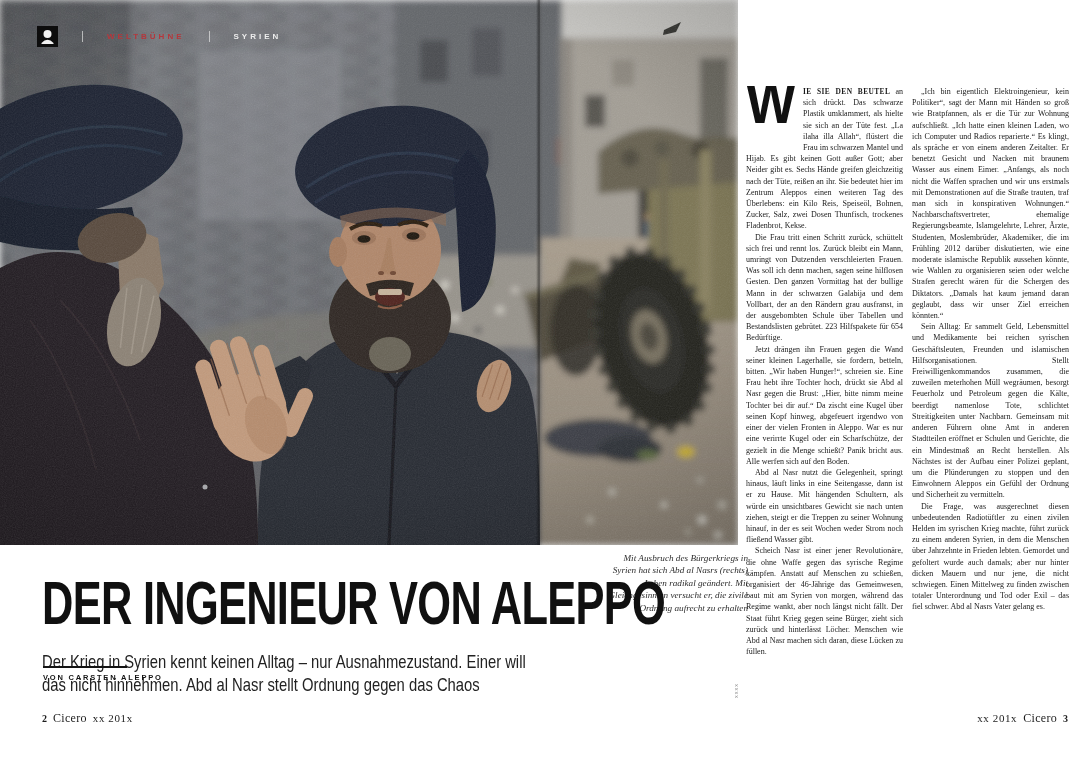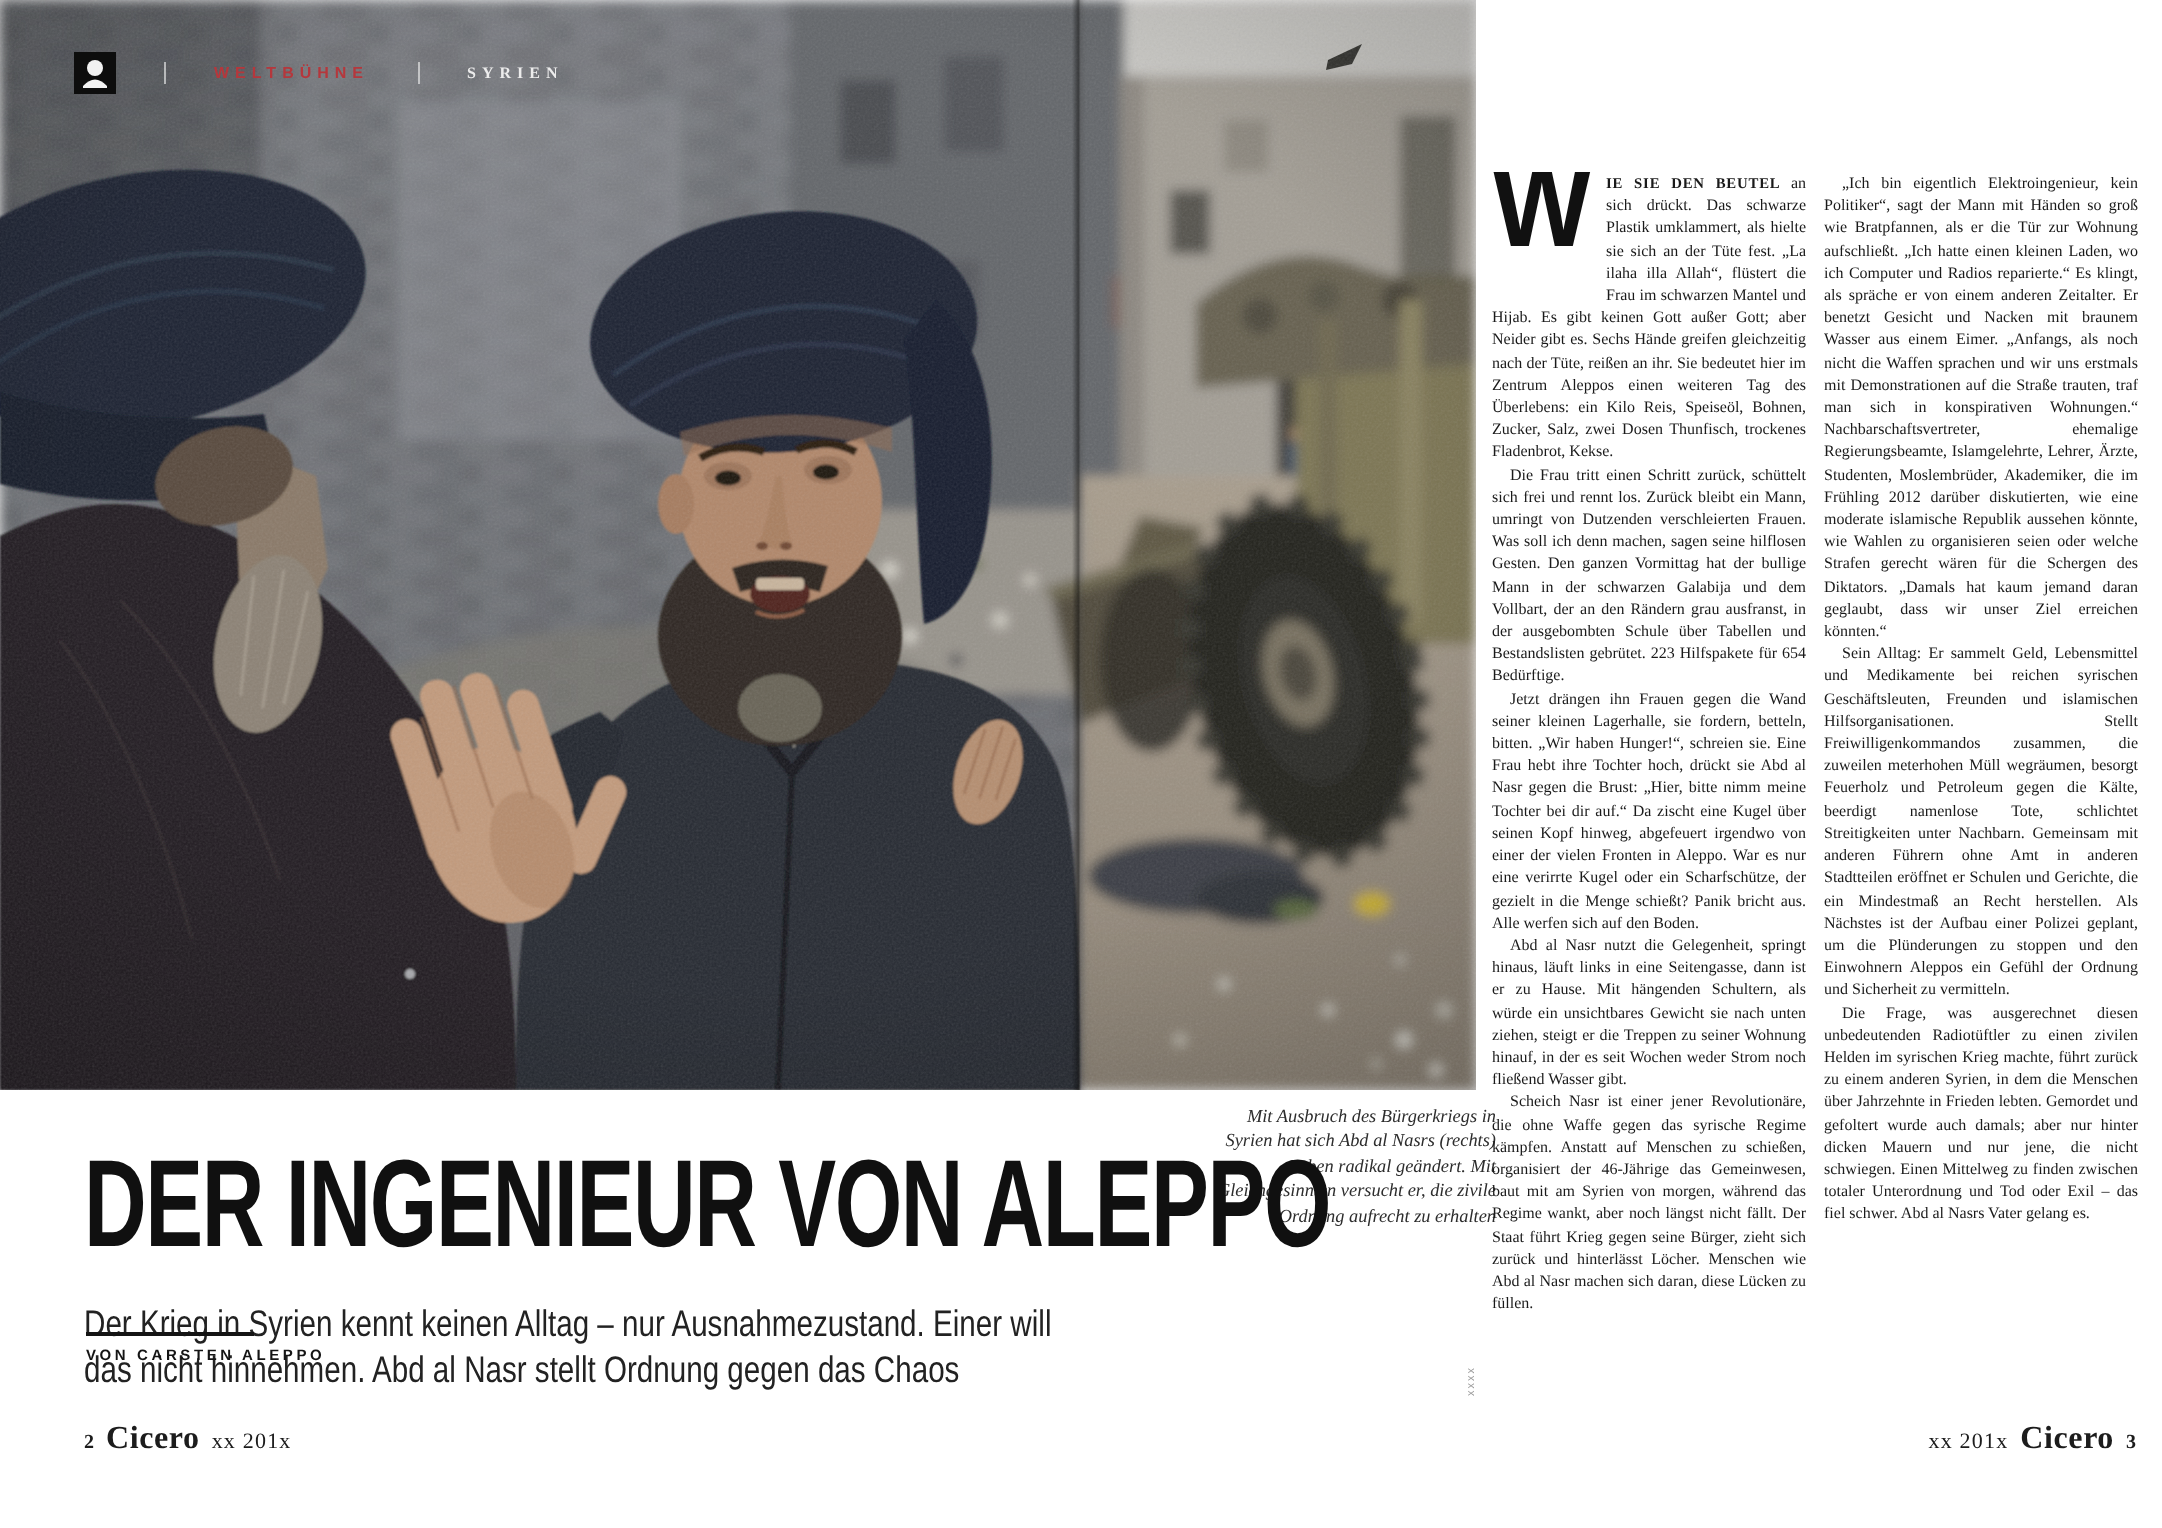--- a/index.html
+++ b/index.html
@@ -9,21 +9,21 @@
   .photo{position:absolute;left:0;top:0;width:738px;height:545px;overflow:hidden;}
   .photo svg{display:block;}
   .fold{position:absolute;left:536px;top:0;width:7px;height:545px;
         background:linear-gradient(90deg,rgba(0,0,0,0) 0%,rgba(10,10,10,.5) 45%,rgba(70,70,70,.25) 62%,rgba(0,0,0,0) 100%);}
   
   .kicker{position:absolute;left:37px;top:26px;display:flex;align-items:center;gap:24px;
           font-family:"Liberation Sans",sans-serif;font-weight:bold;font-size:8px;letter-spacing:3px;text-align:center;}
   .kicker .logo{width:21px;height:21px;background:#0d0d0d;display:flex;align-items:center;justify-content:center;}
   .kicker .sep{width:1px;height:11px;background:rgba(235,235,235,.65);}
   .kicker .section{color:#b5373c;}
-  .kicker .topic{color:#ececec;font-family:Liberation Serif, serif;}
+  .kicker .topic{color:#ececec;}
   
   .caption{position:absolute;left:596px;top:552px;width:142px;text-align:right;
            font-style:italic;font-size:9.2px;line-height:12.4px;color:#2d2d2d;margin-left:10px;}
   .credit{position:absolute;left:733px;top:652px;height:46px;writing-mode:vertical-rl;
           transform:rotate(180deg);font-family:"Liberation Sans",sans-serif;
           font-size:5.5px;color:#999;letter-spacing:1px;}
   
   .headline{position:absolute;left:42px;top:578px;height:50px;white-space:nowrap;}
   .headline span{display:inline-block;font-family:"Liberation Sans",sans-serif;font-weight:bold;
           font-size:62px;line-height:50px;letter-spacing:-1px;color:#101010;
@@ -45,21 +45,21 @@
   .dropcap-box{float:left;width:52px;height:57px;margin:2px 5px 0 0;overflow:visible;}
   .dropcap{display:block;font-family:"Liberation Sans",sans-serif;font-weight:bold;
            font-size:80px;line-height:80px;color:#111;transform:scale(.66,.73);
            transform-origin:0 0;margin-top:-14px;}
   .lead{font-size:7.4px;letter-spacing:.4px;font-weight:bold;}
   
   .footer{position:absolute;top:711px;font-size:9.5px;color:#1c1c1c;}
   .footer-left{left:42px;}
   .footer-right{right:13px;text-align:center;}
   .footer .pn{font-weight:bold;font-size:10px;}
-  .footer .brand{font-size:16px;letter-spacing:.3px;font-weight:bold;}
+  .footer .brand{font-size:12px;letter-spacing:.3px;}
   .footer .issue{font-size:11px;letter-spacing:.6px;}
   .footer span{margin-right:6px;}
   .footer-right span{margin-right:0;margin-left:6px;}
 </style>
 </head>
 <body>
 
 <div class="spread">
 
   <div class="photo">

